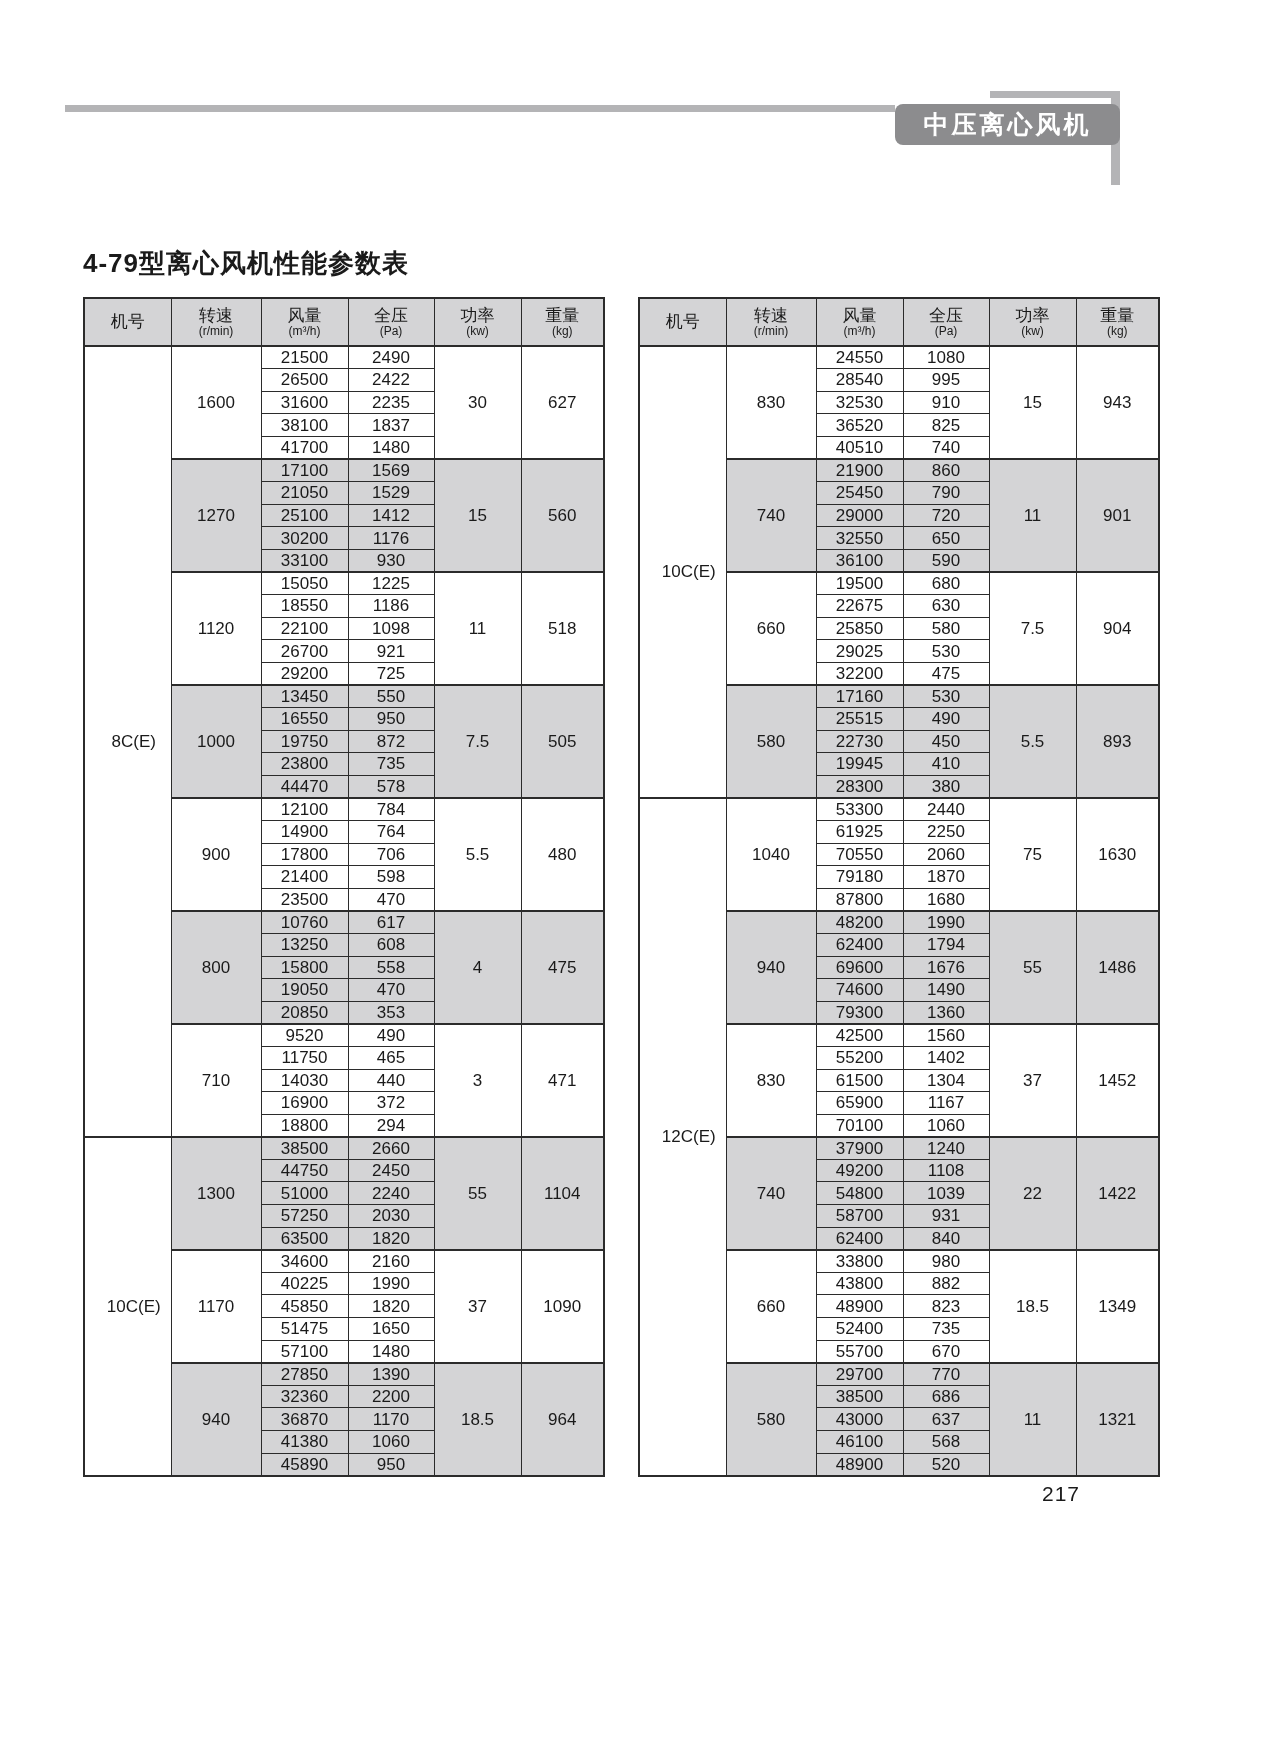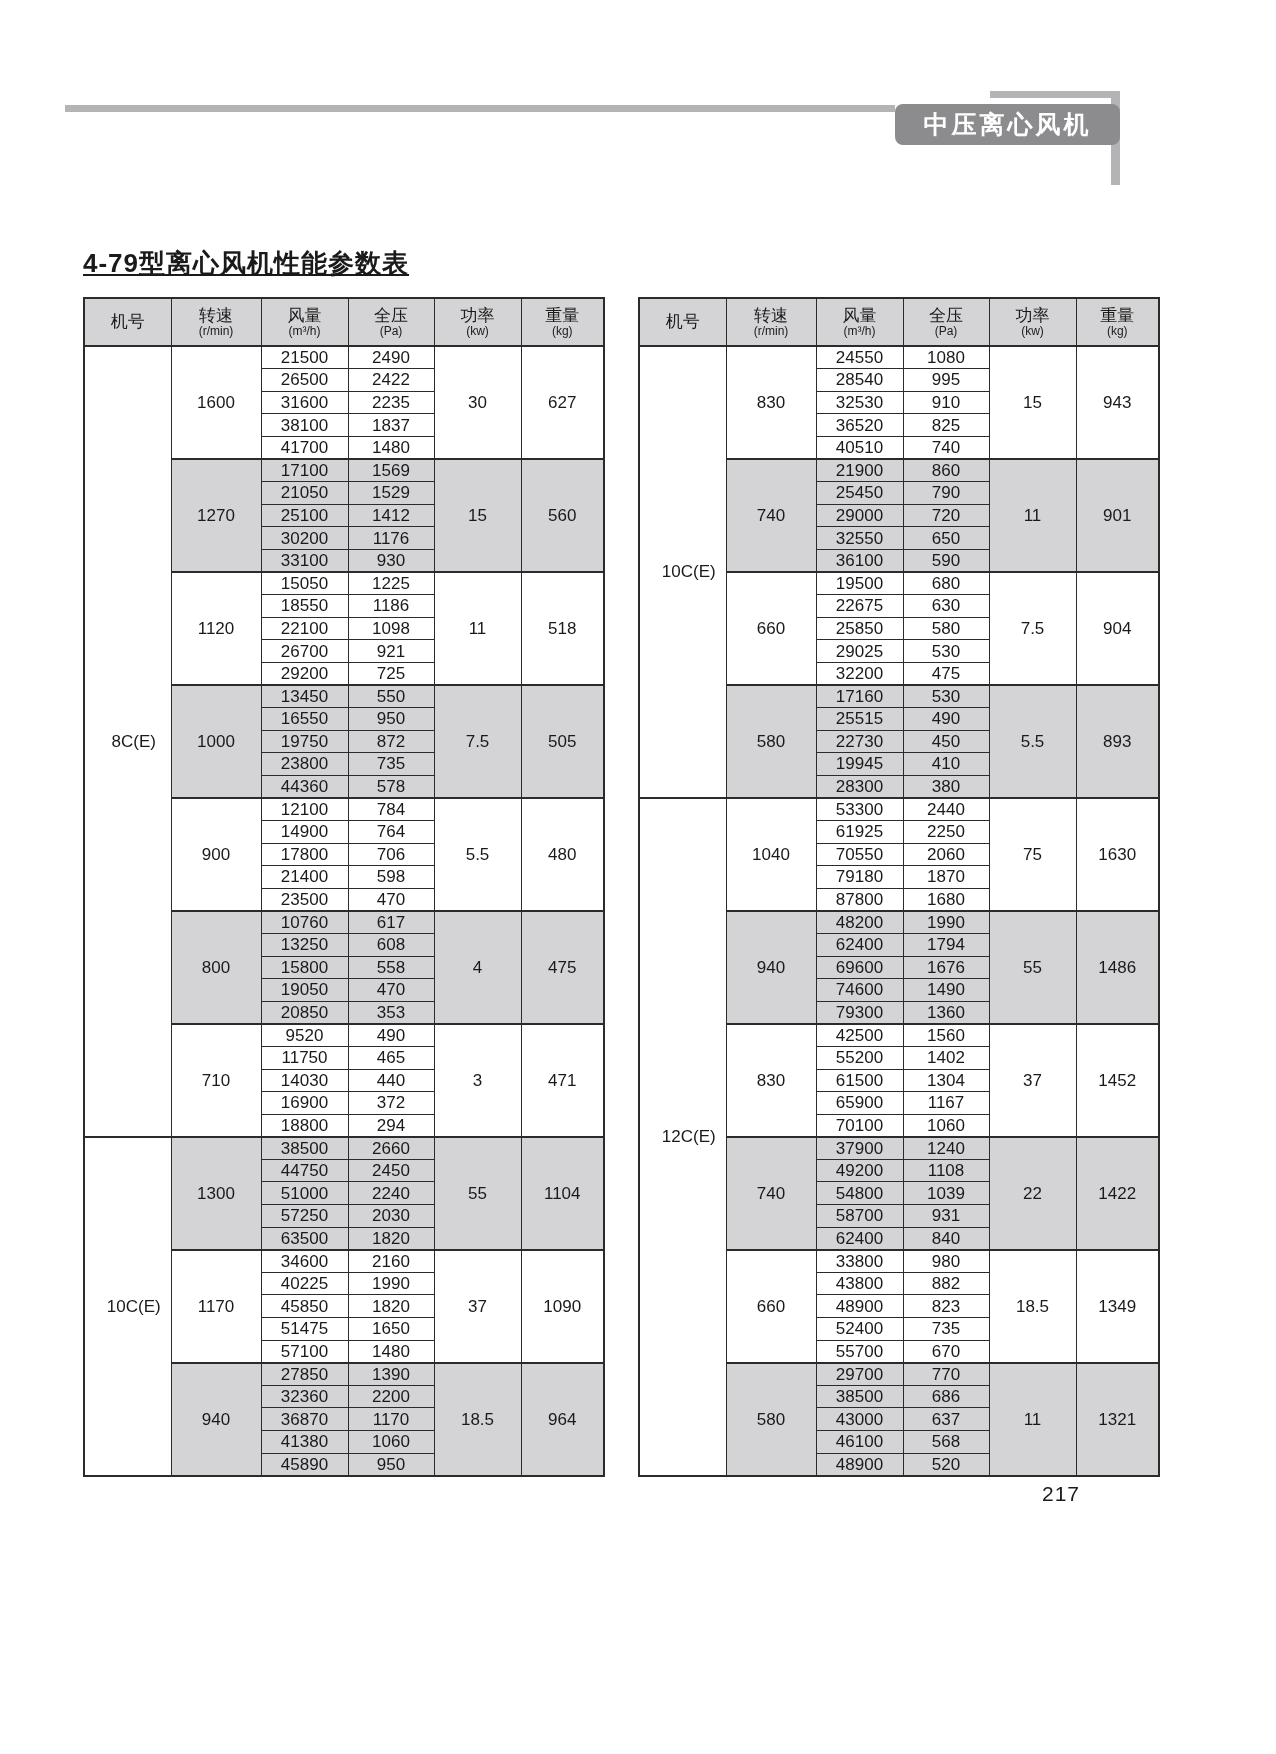--- a/index.html
+++ b/index.html
@@ -11,21 +11,21 @@
   }
   .head-rule    { position:absolute; left:65px;  top:105px; width:830px; height:7px; background:var(--rule-gray,#b4b4b6); }
   .head-bar-top { position:absolute; left:990px; top:91px;  width:130px; height:7px; background:var(--rule-gray,#b4b4b6); }
   .head-bar-side{ position:absolute; left:1111px;top:98px;  width:9px;  height:87px; background:var(--rule-gray,#b4b4b6); }
   .badge {
     position:absolute; left:895px; top:104px; width:225px; height:41px;
     background:var(--banner-bg,#8c8c8e); border-radius:8px;
     color:#fff; font-size:25px; font-weight:bold; letter-spacing:3px;
     display:flex; align-items:center; justify-content:center;
   }
-  .title { position:absolute; left:83px; top:246px; font-size:26px; font-weight:bold; letter-spacing:1px;text-decoration:underline; }
+  .title { position:absolute; left:83px; top:246px; font-size:26px; font-weight:bold; letter-spacing:1px; }
   .tbl-wrap-left  { position:absolute; left:83px;  top:297px; }
   .tbl-wrap-right { position:absolute; left:638px; top:297px; }
   table.fan-table { border-collapse:collapse; table-layout:fixed; border:2px solid var(--border-dark,#2b2b2b); background:#8b5cf6; }
   .fan-table th, .fan-table td {
     border:1px solid var(--border-dark,#2b2b2b);
     text-align:center; vertical-align:middle;
     font-weight:normal; font-size:17px; line-height:1.12; padding:0; background:#fff;
   }
   .fan-table thead th { background:var(--shade-gray,#d4d4d6); height:48px; border-bottom:2px solid var(--border-dark,#2b2b2b); }
   .fan-table thead .unit { font-size:12px; }
@@ -167,21 +167,21 @@
           </tr>
           <tr class="shaded">
             <td>19750</td>
             <td>872</td>
           </tr>
           <tr class="shaded">
             <td>23800</td>
             <td>735</td>
           </tr>
           <tr class="shaded">
-            <td>44360</td>
+            <td>44470</td>
             <td>578</td>
           </tr>
           <tr class="group-start">
             <td rowspan="5" class="speed-cell">900</td>
             <td>12100</td>
             <td>784</td>
             <td rowspan="5" class="power-cell">5.5</td>
             <td rowspan="5" class="weight-cell">480</td>
           </tr>
           <tr>

